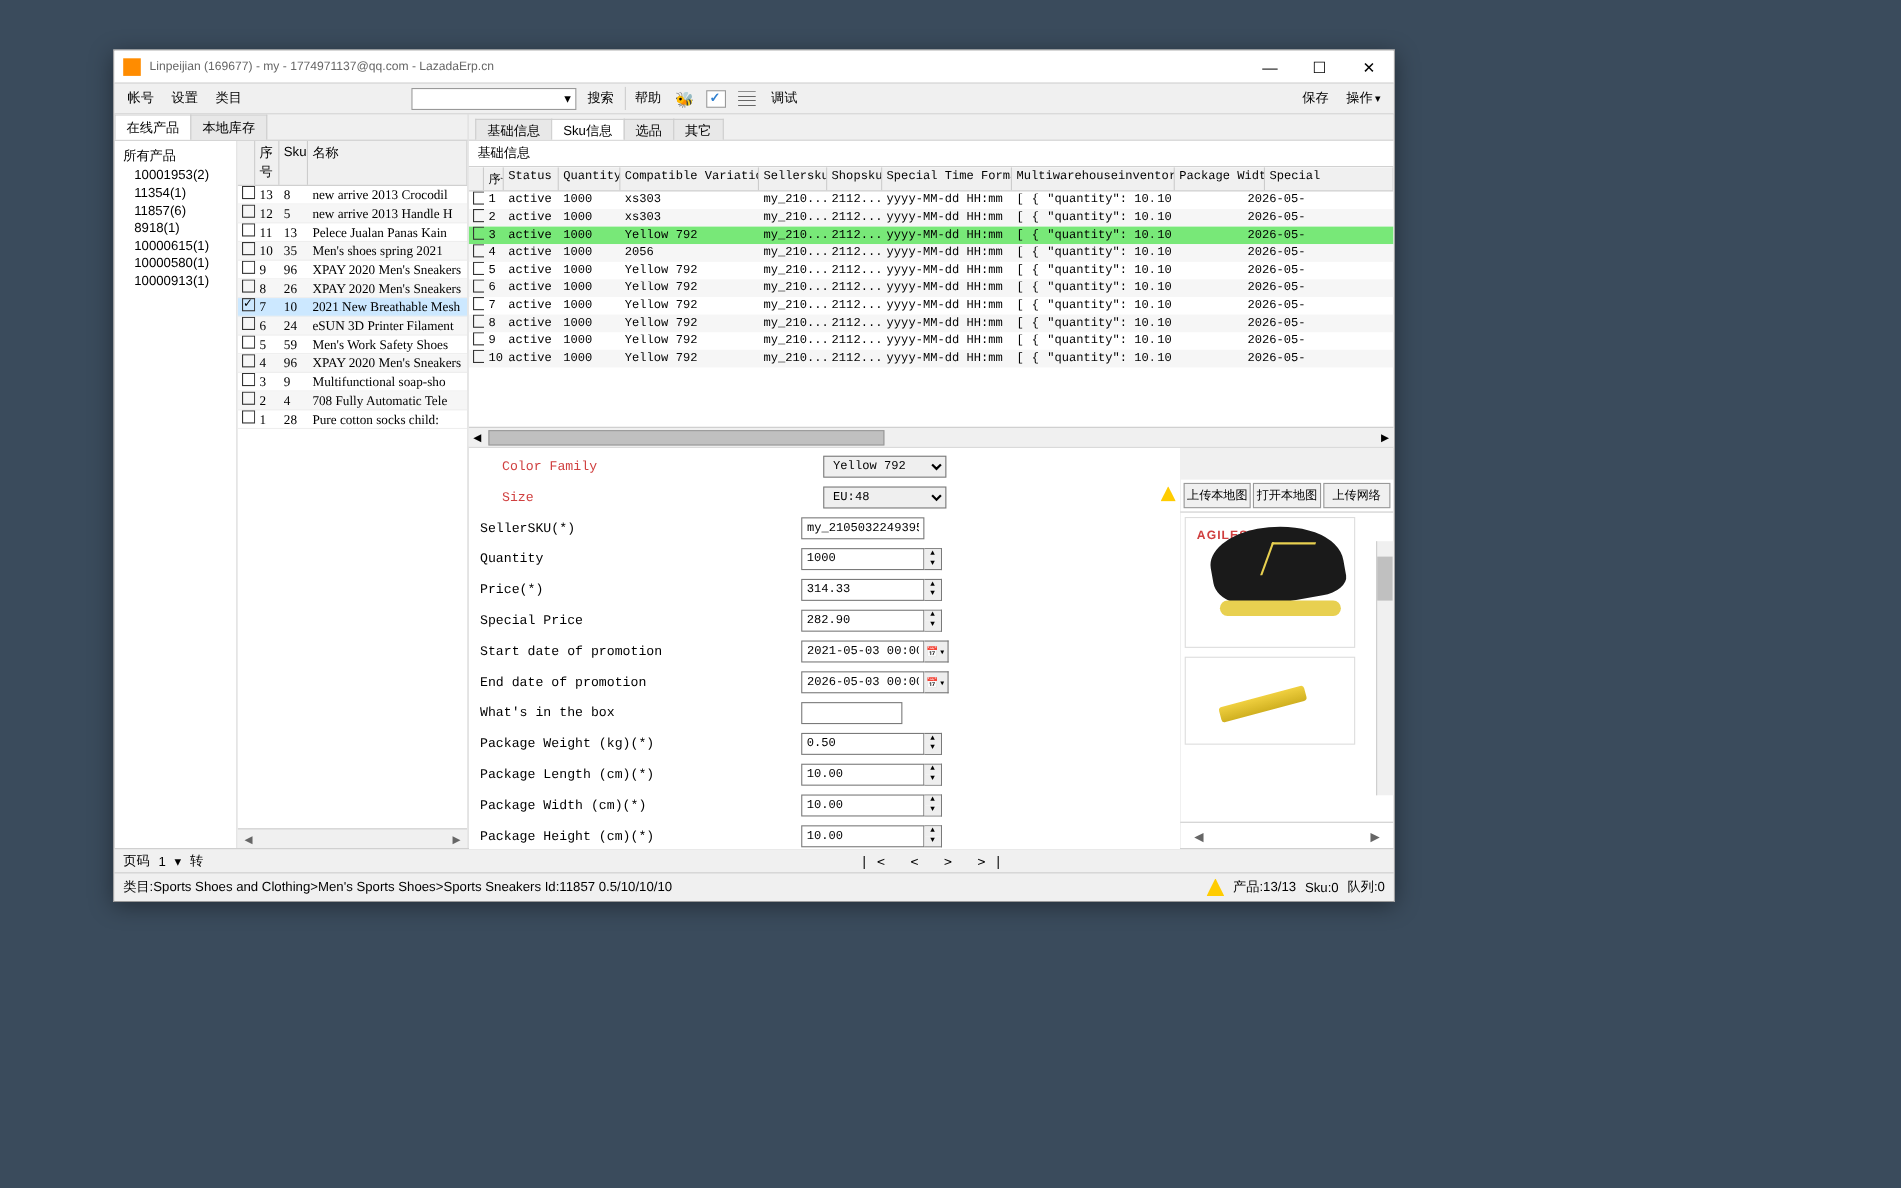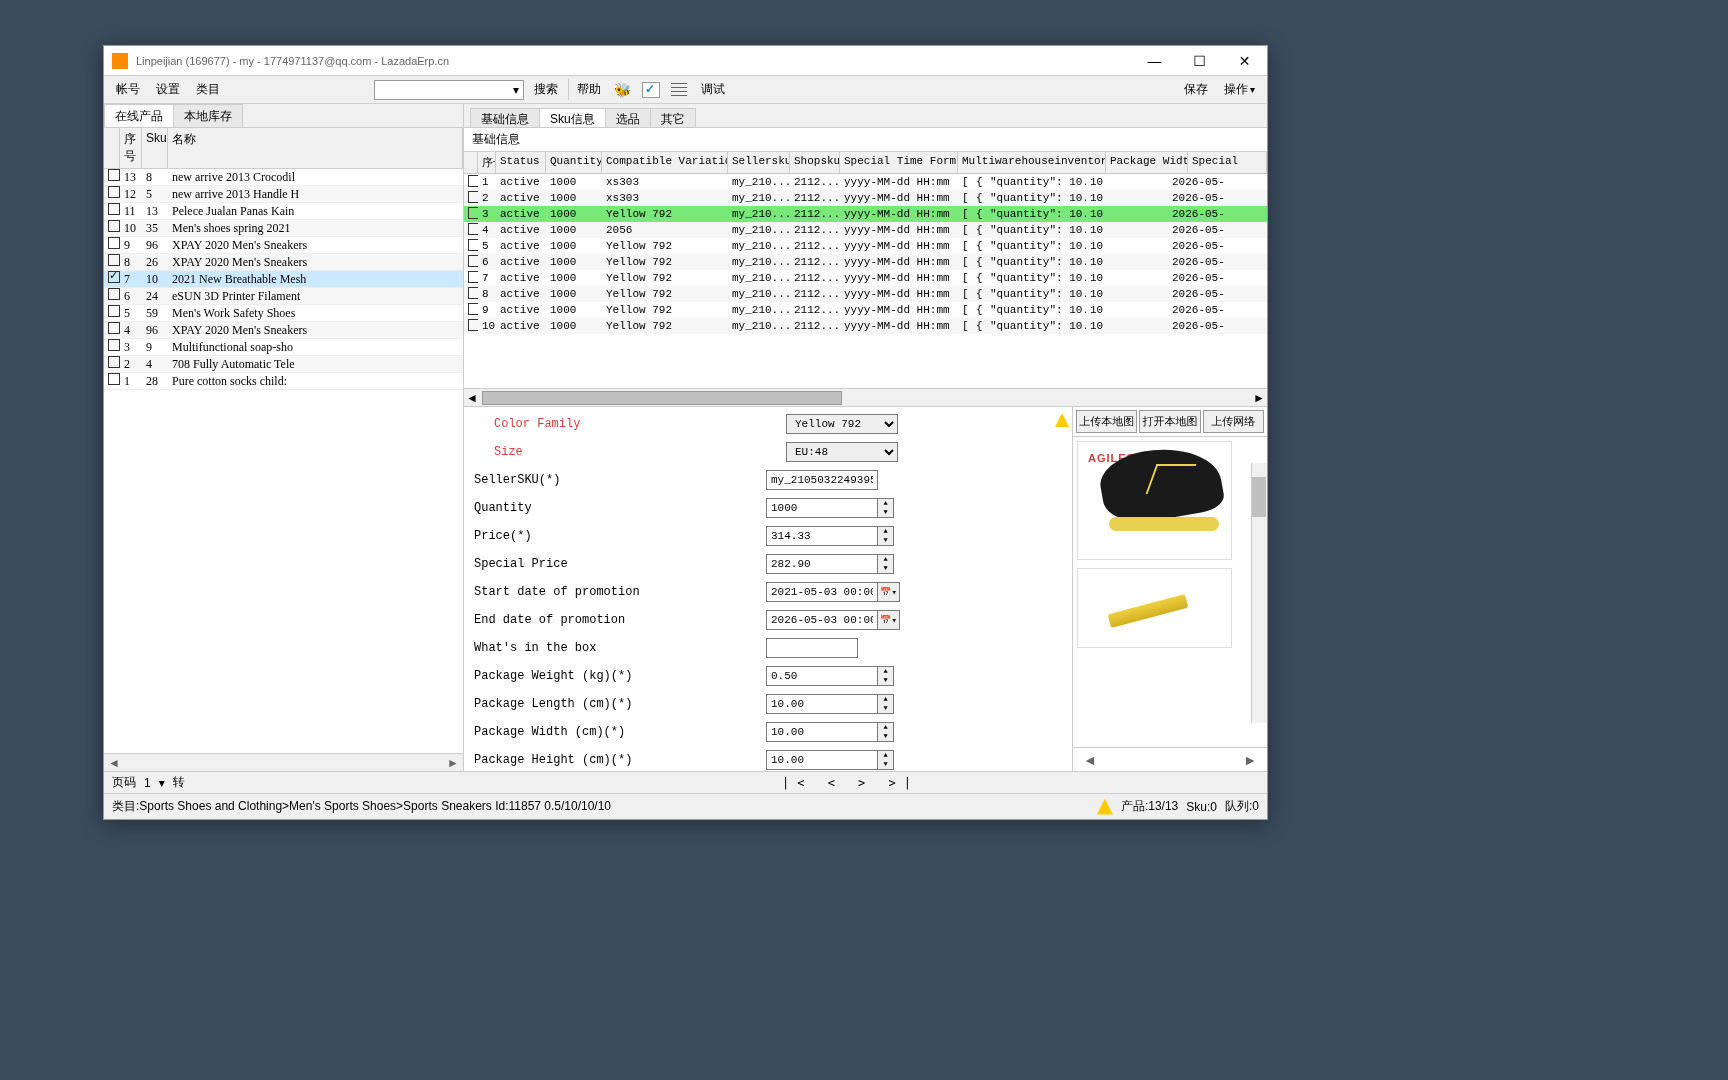--- a/index.html
+++ b/index.html
@@ -10,21 +10,21 @@
   .titlebar .title { color: #666; font-size: 11px; }
   .winbtns { position: absolute; right: 0; top: 0; display: flex; }
   .winbtn { width: 45px; height: 30px; display: flex; align-items: center; justify-content: center; font-size: 14px; cursor: pointer; }
   .menubar { height: 28px; background: #f0f0f0; border-bottom: 1px solid #d0d0d0; display: flex; align-items: center; padding: 0 6px; gap: 4px; }
   .menubar .mitem { padding: 2px 6px; cursor: pointer; }
   .menubar .spacer { flex: 1; }
   .menubar .dropdown { width: 150px; height: 20px; background: #fff; border: 1px solid #999; display: flex; align-items: center; justify-content: flex-end; padding-right: 4px;}
   .menubar .caret::after { content: '▾'; margin-left: 2px; font-size: 10px;}
   .menubar .icon-btn { width: 24px; height: 22px; display: flex; align-items: center; justify-content: center; }
   .body { flex: 1; display: flex; overflow: hidden; }
-  .left-pane { width: 360px; display: flex; flex-direction: column; border-right: 1px solid #ccc; }
+  .left-pane { width: 322px; display: flex; flex-direction: column; border-right: 1px solid #ccc; }
   .tabs-row { height: 24px; display: flex; border-bottom: 1px solid #ccc; background: #f0f0f0; }
   .tab { padding: 3px 10px; border: 1px solid #ccc; border-bottom: none; background: #fff; margin-right: -1px; cursor: pointer; font-size: 12px; }
   .tab.inactive { background: #e8e8e8; }
   .left-body { flex: 1; display: flex; overflow: hidden;}
   .tree { width: 112px; border-right: 1px solid #ccc; background: #fff; padding: 4px 2px; font-size: 12px; overflow: auto;}
   .tree .node { padding: 1px 0 1px 6px; white-space: nowrap; cursor: pointer;}
   .tree .node.child { padding-left: 16px; }
   .plist { flex: 1; background: #fff; display: flex; flex-direction: column; overflow: hidden;}
   .plist .hdr { display: flex; border-bottom: 1px solid #ccc; background: #f0f0f0; font-size: 12px; }
   .plist .hdr > div { padding: 3px 4px; border-right: 1px solid #ccc; }
@@ -63,21 +63,21 @@
   .frow .fctl { display: flex; align-items: center; }
   .frow select, .frow input[type=text] { width: 112px; height: 20px; border: 1px solid #7a7a7a; padding: 0 4px; font-size: 11px; font-family: inherit;}
   .frow .sel-wide { width: 112px; }
   .spinner { display: flex; }
   .spinner input { width: 96px; height: 20px; border: 1px solid #7a7a7a; padding: 0 4px; font-size: 11px;}
   .spinner .spbtns { width: 16px; display: flex; flex-direction: column; border: 1px solid #7a7a7a; border-left: none;}
   .spinner .spbtns div { height: 9px; font-size: 7px; text-align: center; line-height: 8px; background: #eee;}
   .dateinp { display: flex; align-items: center;}
   .dateinp input { width: 130px; height: 20px; border: 1px solid #7a7a7a; padding: 0 4px; font-size: 11px;}
   .dateinp .calbtn { width: 22px; height: 20px; border: 1px solid #7a7a7a; border-left: none; display: flex; align-items: center; justify-content: center; background: #eee; font-size: 9px;}
-  .img-panel { width: 195px; background: #fff; border-left: 1px solid #ccc; display: flex; flex-direction: column;}
+  .img-panel { width: 195px; background: #fff; border-left: 1px solid #ccc; display: flex; flex-direction: column; margin-top: 29px;}
   .img-btns { display: flex; gap: 2px; padding: 3px; border-bottom: 1px solid #ccc;}
   .img-btns button { flex: 1; font-size: 11px; padding: 3px 2px; background: #f0f0f0; border: 1px solid #999; cursor: pointer;}
   .img-scroll { flex: 1; position: relative; overflow: hidden; padding: 4px;}
   .img-thumb { width: 155px; height: 119px; background: #fff; border: 1px solid #ddd; margin-bottom: 8px; display: flex; align-items: center; justify-content: center; position: relative;}
   .img-thumb.t1 { }
   .brand-txt { position: absolute; top: 10px; left: 10px; color: #d04040; font-weight: bold; font-size: 11px; letter-spacing: 1px;}
   .shoe { position: absolute; width: 140px; height: 90px; right: -10px; bottom: 20px;}
   .shoe-body { position: absolute; width: 120px; height: 70px; background: #1a1a1a; border-radius: 40% 60% 20% 40%; transform: rotate(-10deg);}
   .shoe-sole { position: absolute; bottom: 8px; left: 8px; width: 110px; height: 14px; background: #e8d050; border-radius: 10px;}
   .shoe-lace { position: absolute; top: 15px; left: 50px; width: 40px; height: 30px; border-left: 2px solid #e8d050; border-top: 2px solid #e8d050; transform: skew(-20deg);}
@@ -137,20 +137,30 @@
     <span class="mitem caret">操作</span>
   </div>
 
   <div class="body">
     <div class="left-pane">
       <div class="tabs-row">
         <div class="tab">在线产品</div>
         <div class="tab inactive">本地库存</div>
       </div>
       <div class="left-body">
+        <div class="tree" id="tree">
+            <div class="node">所有产品</div>
+            <div class="node child">10001953(2)</div>
+            <div class="node child">11354(1)</div>
+            <div class="node child">11857(6)</div>
+            <div class="node child">8918(1)</div>
+            <div class="node child">10000615(1)</div>
+            <div class="node child">10000580(1)</div>
+            <div class="node child">10000913(1)</div>
+          </div>
         <div class="plist">
           <div class="hdr">
             <div class="cb"></div>
             <div class="c1">序号</div>
             <div class="c2">Sku</div>
             <div class="c3">名称</div>
           </div>
           <div class="rows" id="plist-rows">
               <div class="row">
                 <div class="cb"><span class="chk"></span></div>

